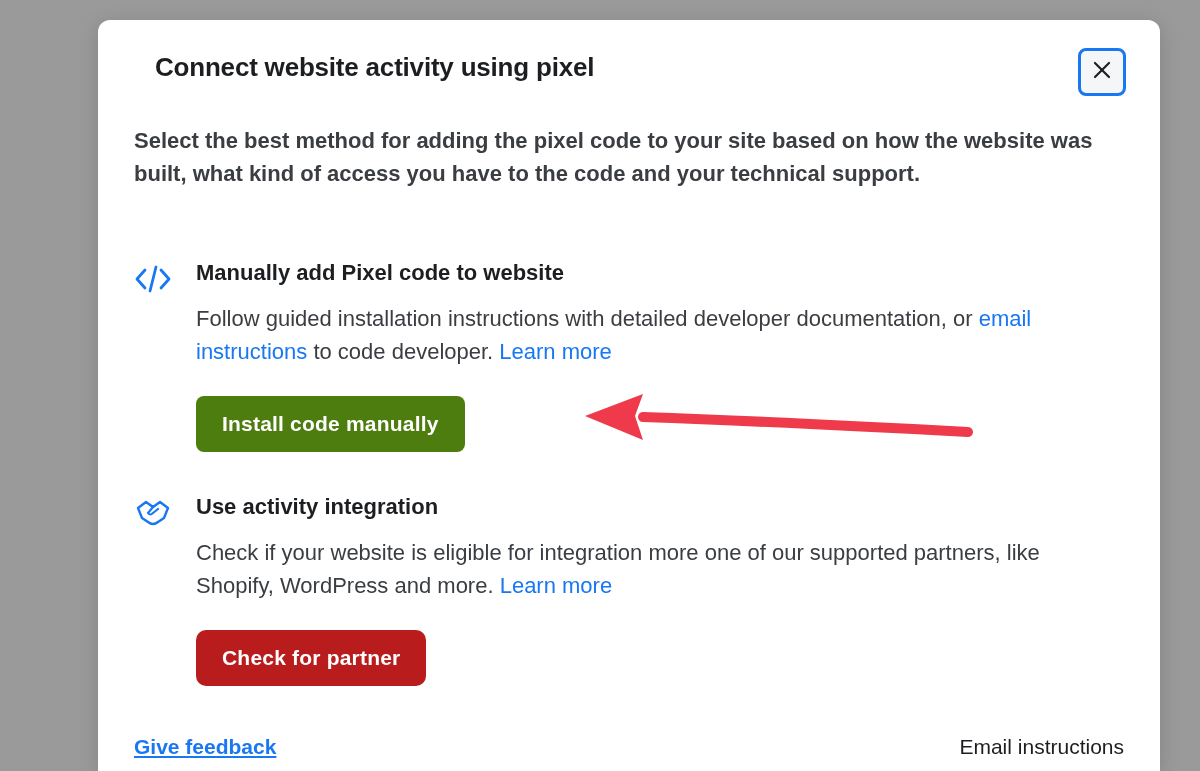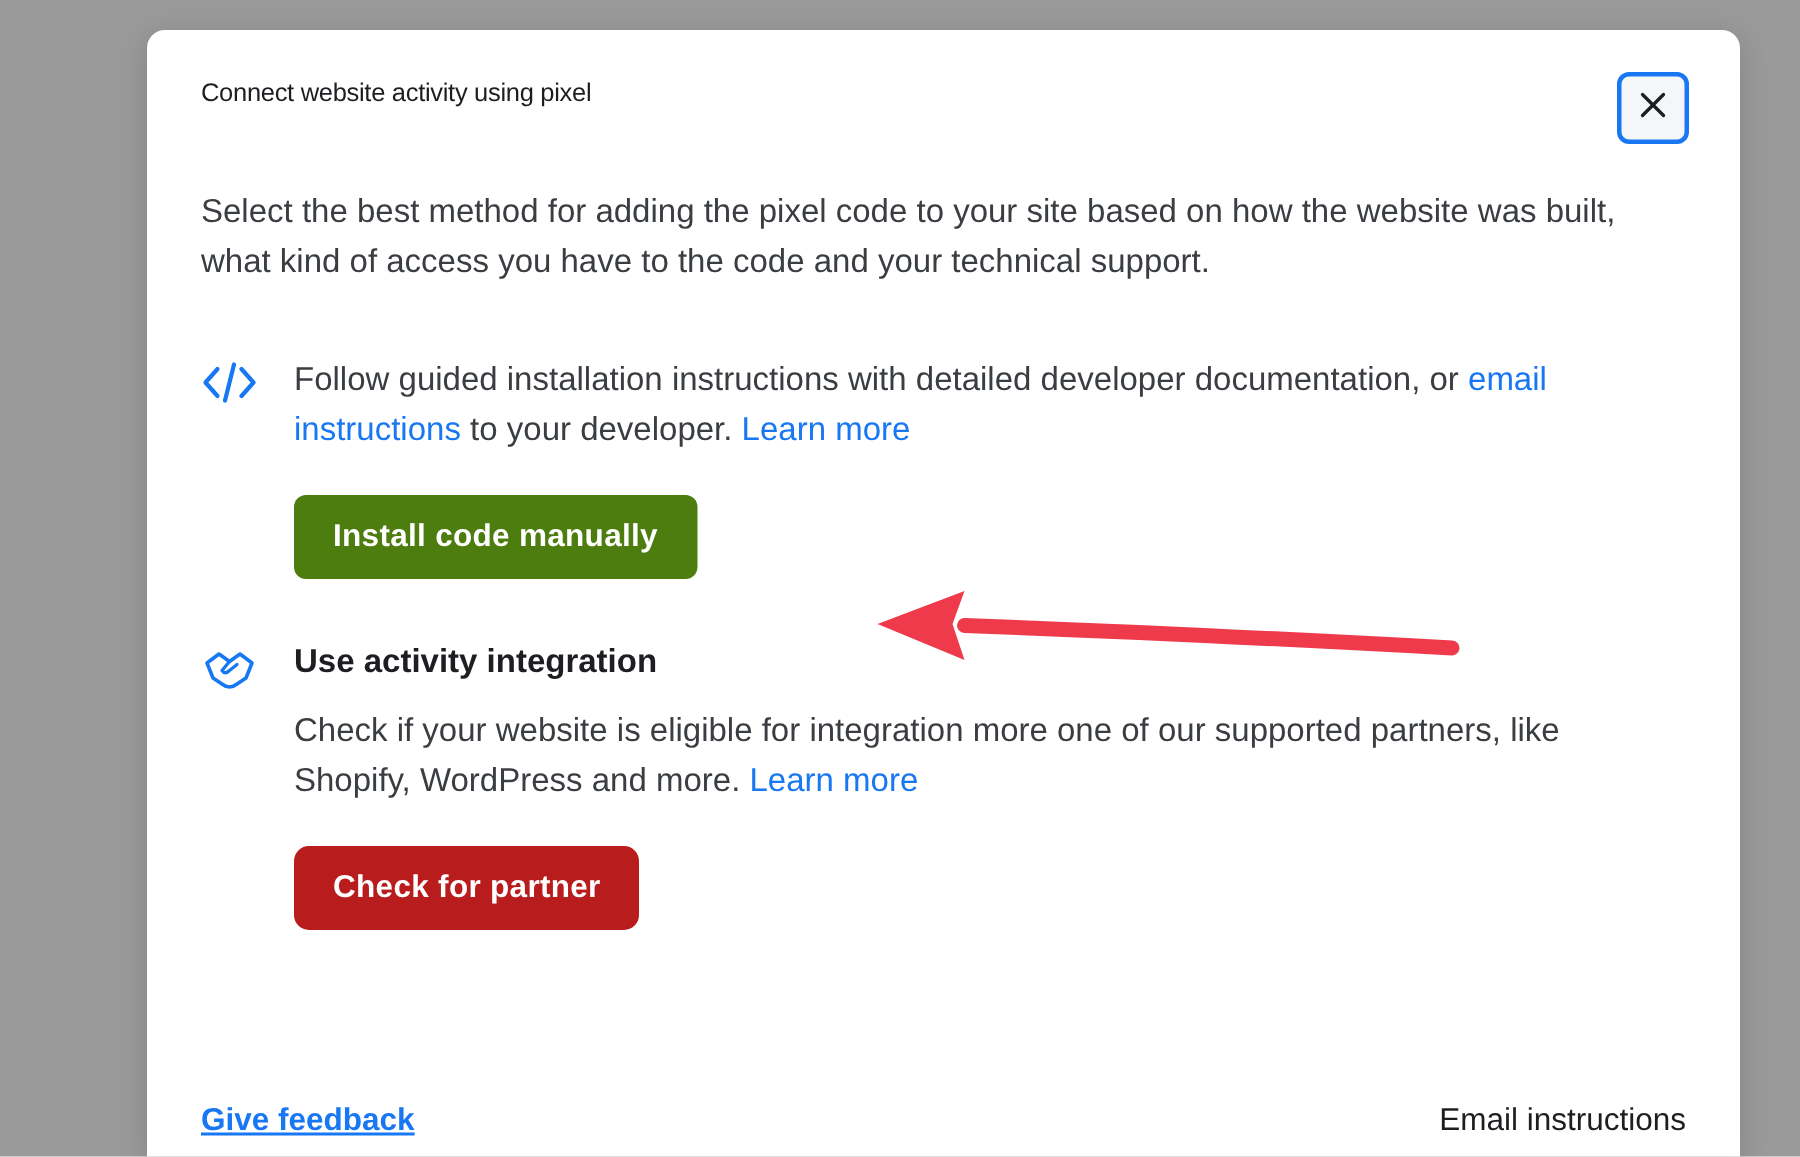--- a/index.html
+++ b/index.html
@@ -26,24 +26,25 @@
       padding: 32px 36px 18px 36px;
       box-shadow: 0 4px 20px rgba(0,0,0,0.15);
     }
     .modal-header {
       display: flex;
       justify-content: space-between;
       align-items: flex-start;
       margin-bottom: 28px;
     }
     .modal-title {
-      font-size: 17px;
-      font-weight: 400;
+      font-size: 26px;
+      font-weight: 700;
       color: #1c1e21;
       letter-spacing: -0.2px;
+      margin-left: 21px;
     }
     .close-button {
       width: 48px;
       height: 48px;
       border: 3px solid #1877f2;
       border-radius: 8px;
       background: #f5f6f7;
       display: flex;
       align-items: center;
       justify-content: center;
@@ -54,22 +55,23 @@
     .close-x {
       font-size: 24px;
       color: #1c1e21;
       line-height: 1;
       font-weight: 400;
     }
     .subtitle {
       font-size: 22px;
       color: #3a3d41;
       line-height: 1.5;
-      margin-bottom: 46px;
+      margin-bottom: 70px;
       max-width: 960px;
+      font-weight: bold;
     }
     .option {
       display: flex;
       align-items: flex-start;
       margin-bottom: 42px;
     }
     .option-icon {
       width: 44px;
       flex-shrink: 0;
       padding-top: 2px;
@@ -176,22 +178,23 @@
 
   <div class="option">
     <div class="option-icon">
       <svg class="code-icon-svg" viewBox="0 0 38 34">
         <polyline points="11,8 3,17 11,26" fill="none" stroke="#1877f2" stroke-width="2.8" stroke-linecap="round" stroke-linejoin="round"></polyline>
         <polyline points="27,8 35,17 27,26" fill="none" stroke="#1877f2" stroke-width="2.8" stroke-linecap="round" stroke-linejoin="round"></polyline>
         <line x1="22" y1="5" x2="16" y2="29" stroke="#1877f2" stroke-width="2.8" stroke-linecap="round"></line>
       </svg>
     </div>
     <div class="option-body">
+      <div class="option-title">Manually add Pixel code to website</div>
       <p class="option-desc">
-        <span>Follow guided installation instructions with detailed developer documentation, or </span><a class="link">email instructions</a><span> to your developer. </span><a class="link">Learn more</a>
+        <span>Follow guided installation instructions with detailed developer documentation, or </span><a class="link">email instructions</a><span> to code developer. </span><a class="link">Learn more</a>
       </p>
       <button class="primary-button">Install code manually</button>
     </div>
   </div>
 
   <div class="option">
     <div class="option-icon">
       <svg class="handshake-icon-svg" viewBox="0 0 38 36">
         <path d="M4 12 L12 6 L19 11 L26 6 L34 12 L30 22 L24 26 Q19 30 14 26 L8 22 Z" fill="none" stroke="#1877f2" stroke-width="2.4" stroke-linejoin="round" stroke-linecap="round"></path>
         <path d="M19 11 L14 17 Q16 20 19 17 L24 13" fill="none" stroke="#1877f2" stroke-width="2.2" stroke-linejoin="round" stroke-linecap="round"></path>

